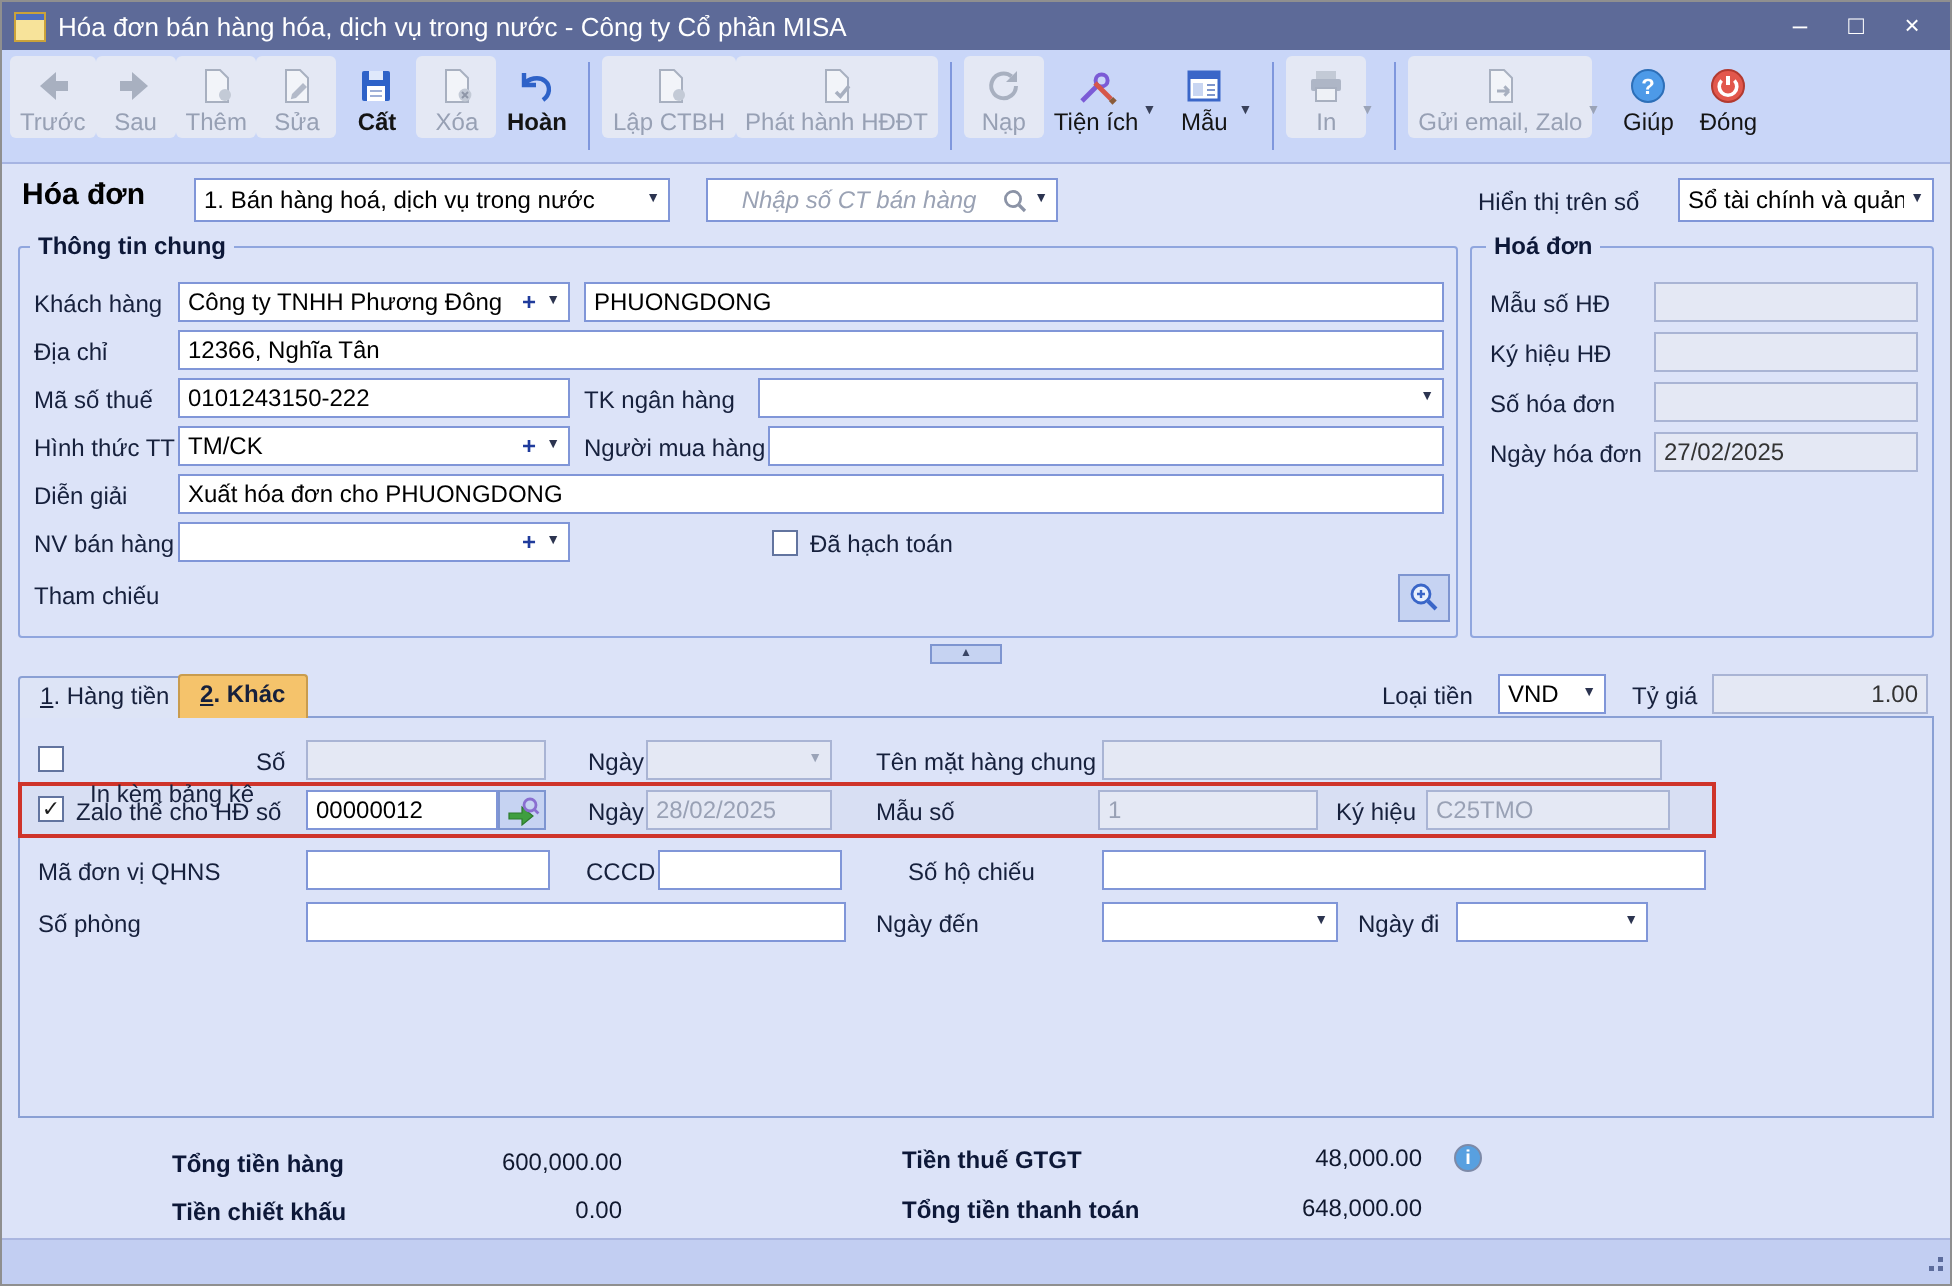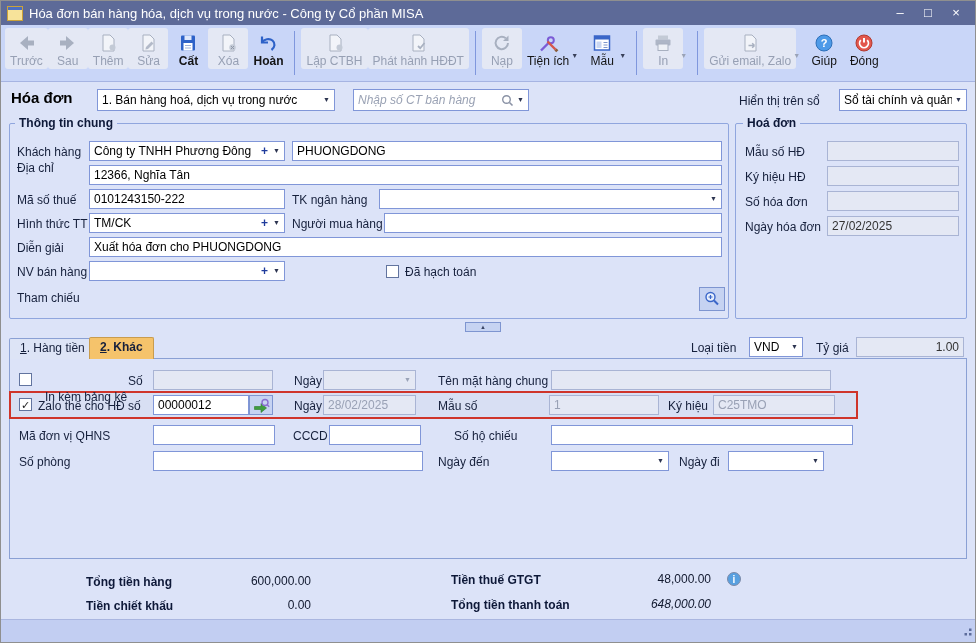--- a/index.html
+++ b/index.html
@@ -51,21 +51,21 @@
       background:#d8dff3;box-sizing:border-box;z-index:1;}
   .z{z-index:2;}
   .sbtn{position:absolute;background:#c6d3f2;border:1px solid #7e95d0;box-sizing:border-box;
         display:flex;align-items:center;justify-content:center;}
   .info{position:absolute;width:14px;height:14px;border-radius:50%;background:#58a0e0;border:1px solid #7d8aa8;
         color:#fff;font-size:10px;font-weight:bold;text-align:center;line-height:13px;box-sizing:border-box;}
   .footer{position:absolute;left:0;bottom:0;right:0;height:22px;background:#c2cef2;border-top:1px solid #aab6e0;}
   .grip{position:absolute;right:2px;bottom:2px;}
   .val{position:absolute;white-space:nowrap;color:#10182e;}
   input.searchin{border:none;outline:none;background:transparent;flex:1;min-width:0;font-size:12px;
-                 font-family:inherit;color:#1d4ed8;padding:0;}
+                 font-family:inherit;color:#1d4ed8;padding:0;text-align:center;}
   input.searchin::placeholder{color:#9aa2b4;font-style:italic;}
 </style>
 </head>
 <body>
 
 <div class="win">
 
   <div class="titlebar">
     <span class="appicon"></span>
     <span class="ttl">Hóa đơn bán hàng hóa, dịch vụ trong nước - Công ty Cổ phần MISA</span>
@@ -266,21 +266,21 @@
   <div class="leg" style="left:14px;top:115px;">Thông tin chung</div>
 
   <div class="lb" style="left:16px;top:142px;">Khách hàng</div>
   <div class="fld combo" style="left:88px;top:140px;width:196px;">
     <span class="tx">Công ty TNHH Phương Đông</span>
     <span class="plus">+</span>
     <span class="car">▼</span>
   </div>
   <div class="fld" style="left:291px;top:140px;width:430px;">PHUONGDONG</div>
 
-  <div class="lb" style="left:16px;top:158px;">Địa chỉ</div>
+  <div class="lb" style="left:16px;top:166px;">Địa chỉ</div>
   <div class="fld" style="left:88px;top:164px;width:633px;">12366, Nghĩa Tân</div>
 
   <div class="lb" style="left:16px;top:190px;">Mã số thuế</div>
   <div class="fld" style="left:88px;top:188px;width:196px;">0101243150-222</div>
   <div class="lb" style="left:291px;top:190px;">TK ngân hàng</div>
   <div class="fld combo" style="left:378px;top:188px;width:343px;">
     <span class="tx"></span>
       <span class="car">▼</span>
   </div>
 
@@ -401,21 +401,21 @@
       <span class="car">▼</span>
   </div>
 
   <div class="lb b" style="left:85px;top:572px;">Tổng tiền hàng</div>
   <div class="val" style="left:200px;top:573px;width:110px;text-align:right;">600,000.00</div>
   <div class="lb b" style="left:85px;top:596px;">Tiền chiết khấu</div>
   <div class="val" style="left:200px;top:597px;width:110px;text-align:right;">0.00</div>
   <div class="lb b" style="left:450px;top:570px;">Tiền thuế GTGT</div>
   <div class="val" style="left:598px;top:571px;width:112px;text-align:right;">48,000.00</div>
   <div class="lb b" style="left:450px;top:595px;">Tổng tiền thanh toán</div>
-  <div class="val" style="left:598px;top:596px;width:112px;text-align:right;font-style:italic;">648,000.00</div>
+  <div class="val" style="left:598px;top:596px;width:112px;text-align:right;">648,000.00</div>
   <div class="info" style="left:726px;top:571px;">i</div>
 
   <div class="footer">
     <span class="grip"><svg width="12" height="12" viewBox="0 0 12 12">
           <rect x="8" y="8" width="2.5" height="2.5" fill="#5c6c9c"></rect>
           <rect x="8" y="3.5" width="2.5" height="2.5" fill="#5c6c9c"></rect>
           <rect x="3.5" y="8" width="2.5" height="2.5" fill="#5c6c9c"></rect>
         </svg></span>
   </div>
 

